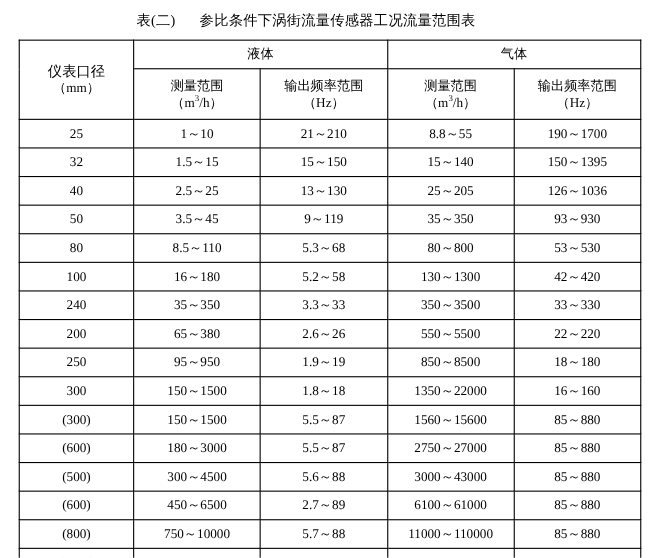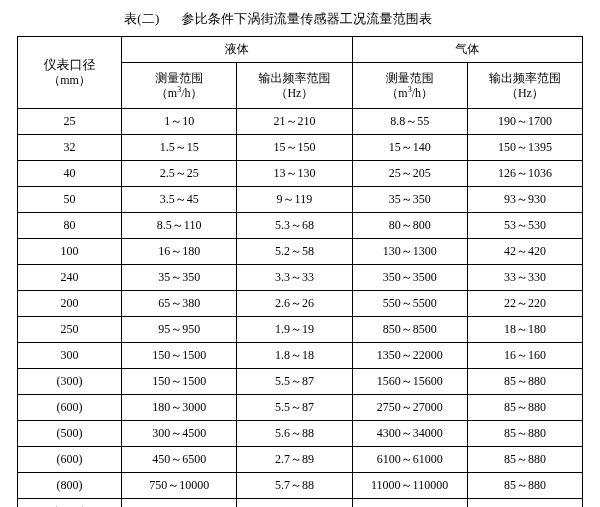--- a/index.html
+++ b/index.html
@@ -200,21 +200,21 @@
         <td>(600)</td>
         <td>180～3000</td>
         <td>5.5～87</td>
         <td>2750～27000</td>
         <td>85～880</td>
       </tr>
       <tr class="data-row">
         <td>(500)</td>
         <td>300～4500</td>
         <td>5.6～88</td>
-        <td>4300～34000</td>
+        <td>3000～43000</td>
         <td>85～880</td>
       </tr>
       <tr class="data-row">
         <td>(600)</td>
         <td>450～6500</td>
         <td>2.7～89</td>
         <td>6100～61000</td>
         <td>85～880</td>
       </tr>
       <tr class="data-row">

